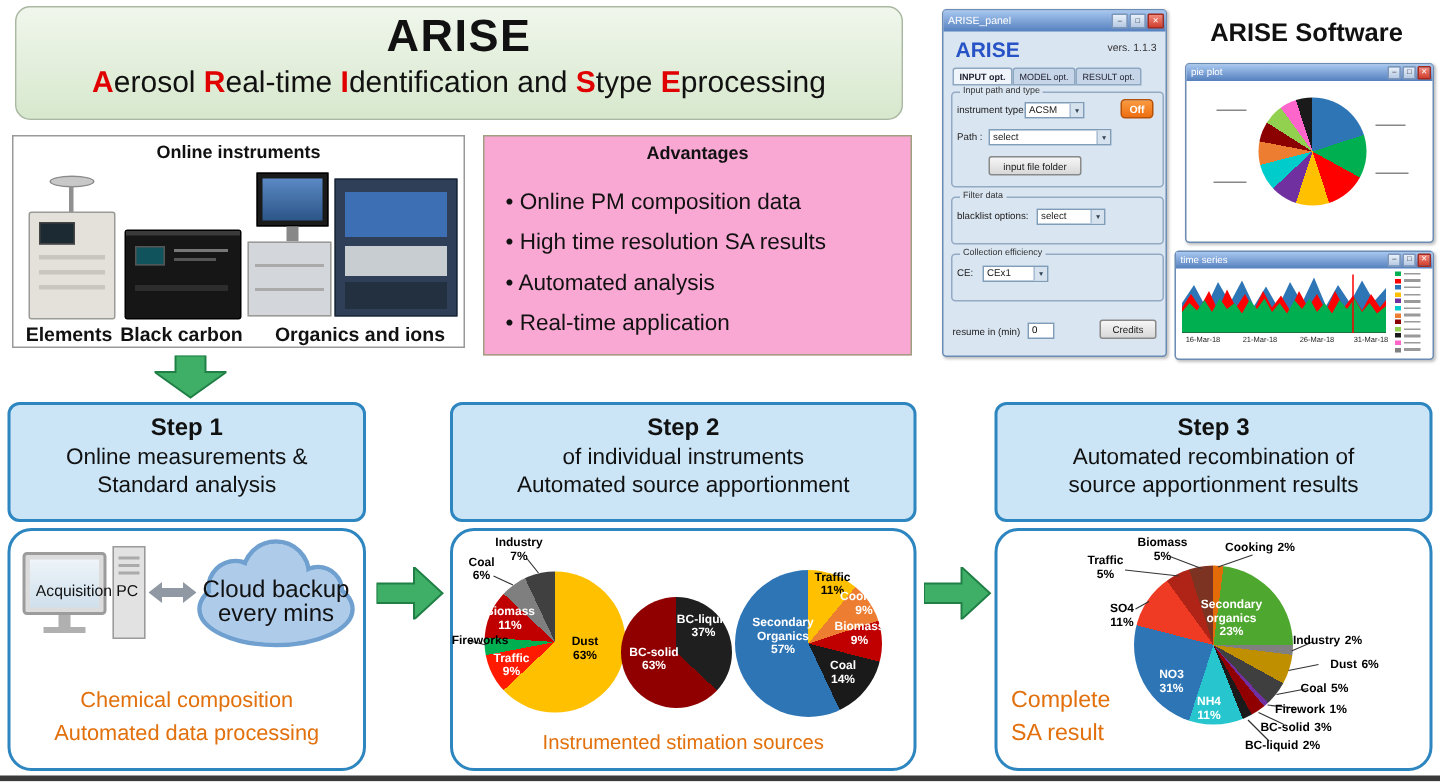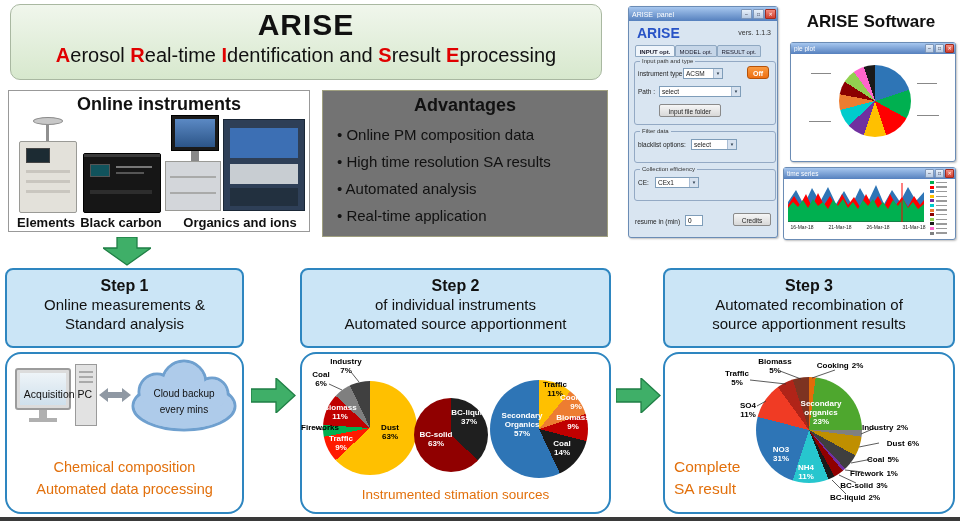--- a/index.html
+++ b/index.html
@@ -8,22 +8,22 @@
   .box{position:absolute;box-sizing:border-box;}
 
   
   .hdr{background:linear-gradient(180deg,#f0f6ec,#d7e8cd);border:1px solid #a9b8a1;border-radius:10px;text-align:center;}
   .hdr-title{font-size:30px;font-weight:bold;letter-spacing:1px;margin-top:3px;}
   .hdr-sub{font-size:20px;margin-top:2px;}
   .hdr-sub .cap{color:#e00000;font-weight:bold;}
 
   
   .gray-box{background:#ffffff;border:1px solid #999;}
-  .adv-box{background:#737373;border:1px solid #a0a080;}
-  .sec-title{font-weight:bold;font-size:18px;text-align:center;}
+  .adv-box{background:#f9a8d4;border:1px solid #a0a080;}
+  .sec-title{font-weight:bold;font-size:12px;text-align:center;}
 
   
   .step-head{background:#cbe5f6;border:2px solid #2e86c0;border-radius:8px;text-align:center;}
   .step-body{background:#fff;border:2px solid #2e86c0;border-radius:16px;}
   .step-title{font-weight:bold;font-size:16px;margin-top:7px;}
   .step-sub{font-size:15px;line-height:19px;}
   .orange{color:#e2700c;}
 
   
   .pie{position:absolute;border-radius:50%;}
@@ -70,21 +70,21 @@
   .legsw{width:4px;height:3px;margin-right:2px;}
   .legtx{width:11px;height:1.5px;background:#9a9a9a;}
 </style>
 </head>
 <body>
 
 <div id="stage">
 
   <div class="box hdr" style="left:10px;top:4px;width:592px;height:76px;">
     <div class="hdr-title">ARISE</div>
-    <div class="hdr-sub"><span class="cap">A</span><span>erosol </span><span class="cap">R</span><span>eal-time </span><span class="cap">I</span><span>dentification </span><span>and </span><span class="cap">S</span><span>result </span><span class="cap">E</span><span>processing</span></div>
+    <div class="hdr-sub"><span class="cap">A</span><span>erosol </span><span class="cap">R</span><span>eal-time </span><span class="cap">I</span><span>dentification </span><span>and </span><span class="cap">S</span><span>type </span><span class="cap">E</span><span>processing</span></div>
   </div>
 
   <div class="box gray-box" style="left:8px;top:90px;width:302px;height:142px;">
     <div class="sec-title" style="position:absolute;left:0;top:3px;width:100%;">Online instruments</div>
 
     <div class="shape" style="left:8px;top:26px;width:62px;height:98px;">
       <div class="shape" style="left:16px;top:0;width:30px;height:8px;background:#c8c8c8;border:1px solid #8a8a8a;border-radius:50%;"></div>
       <div class="shape" style="left:29px;top:7px;width:3px;height:18px;background:#909090;"></div>
       <div class="shape" style="left:2px;top:24px;width:58px;height:72px;background:#e3e1da;border:1px solid #9a9a96;border-radius:2px;">
         <div class="shape" style="left:6px;top:6px;width:24px;height:15px;background:#1c2b33;border:1px solid #444;"></div>
@@ -305,21 +305,21 @@
           <circle cx="57" cy="27" r="22"></circle>
           <circle cx="85" cy="38" r="16"></circle>
         </g>
         <g fill="#aecbea">
           <ellipse cx="57" cy="50" rx="49.5" ry="22.5"></ellipse>
           <circle cx="30" cy="36" r="16.5"></circle>
           <circle cx="57" cy="27" r="20.5"></circle>
           <circle cx="85" cy="38" r="14.5"></circle>
         </g>
       </svg>
-      <div style="position:absolute;left:0;top:30px;width:114px;text-align:center;font-size:10px;line-height:16px;color:#111;">
+      <div style="position:absolute;left:0;top:30px;width:114px;text-align:center;font-size:16px;line-height:16px;color:#111;">
         <div>Cloud backup</div>
         <div>every mins</div>
       </div>
     </div>
     <div class="orange" style="position:absolute;left:0;top:102px;width:235px;text-align:center;font-size:14.5px;line-height:22px;">
       <div>Chemical composition</div>
       <div>Automated data processing</div>
     </div>
   </div>
 

